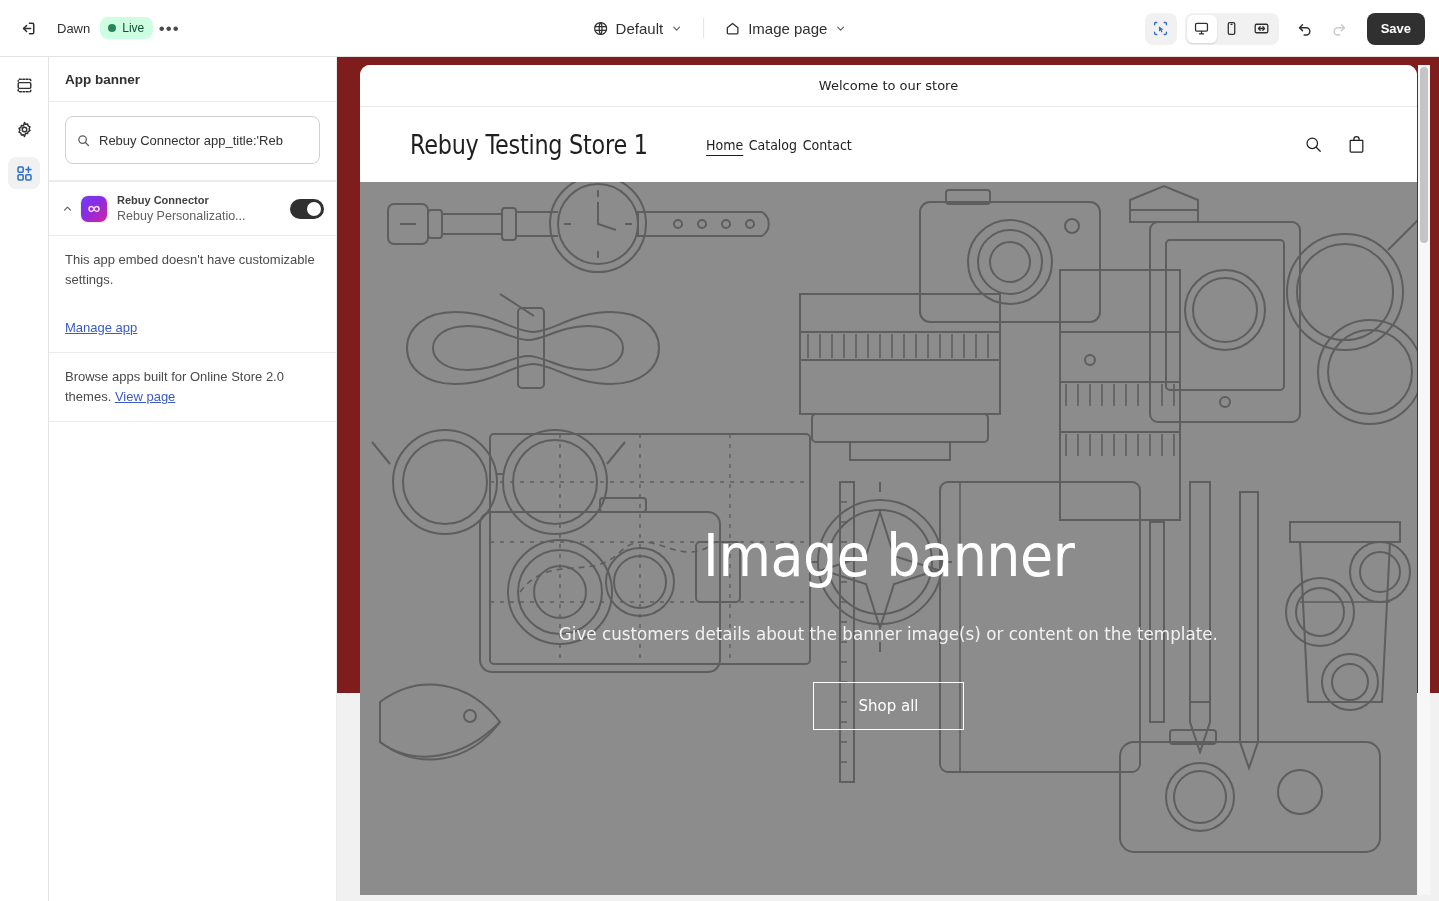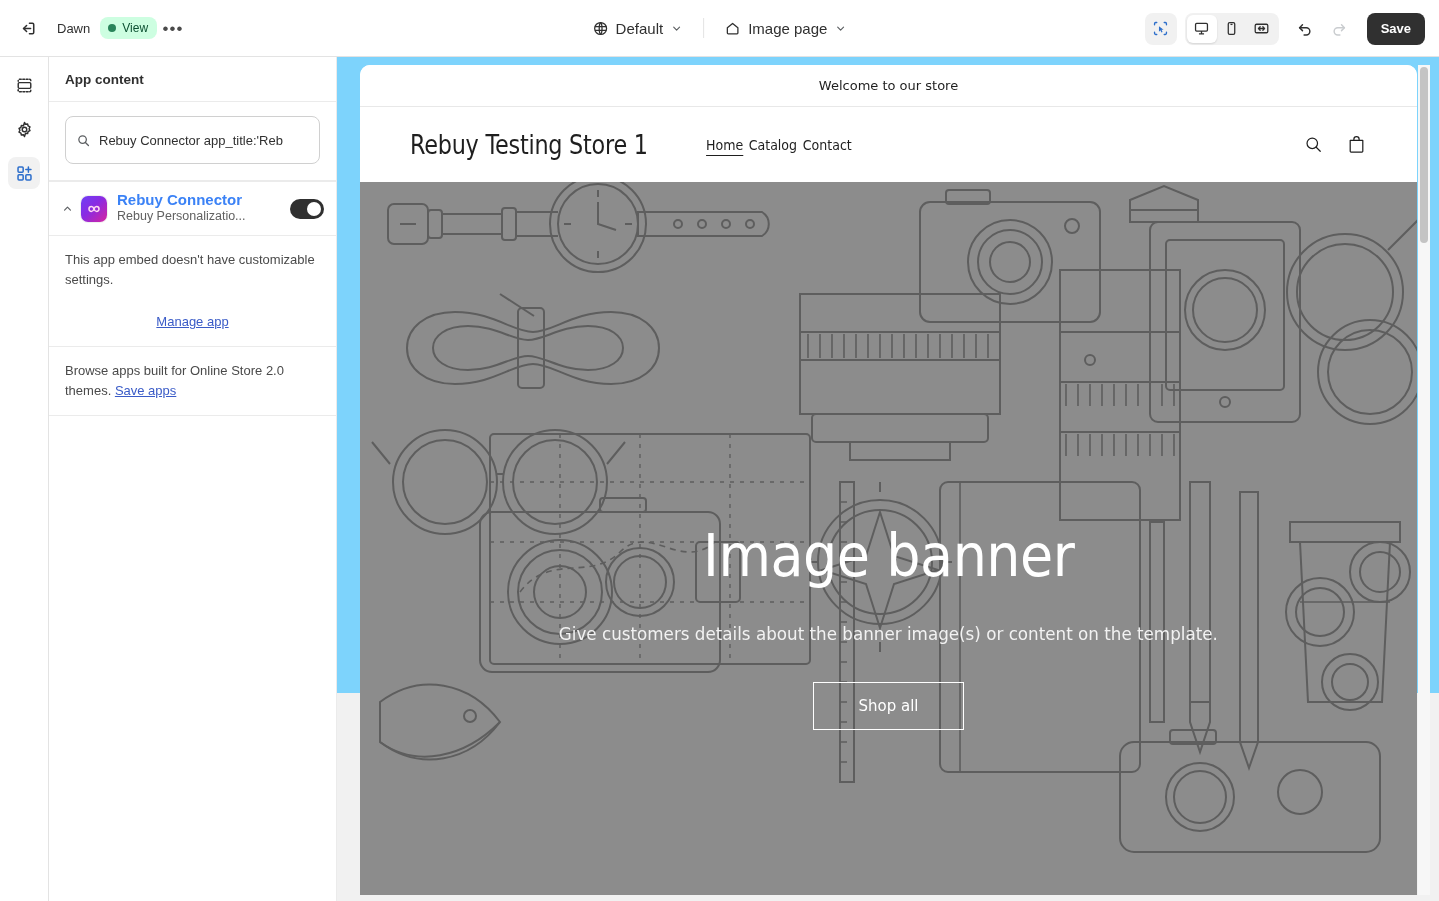--- a/index.html
+++ b/index.html
@@ -133,21 +133,21 @@
   }
   .app-icon {
     width: 26px; height: 26px; border-radius: 7px; flex: none;
     margin-left: 4px; margin-right: 10px;
     background: linear-gradient(135deg, #6f3ff5 0%, #8a2be2 45%, #d6249f 100%);
     display: flex; align-items: center; justify-content: center;
     box-shadow: 0 0 0 1px rgba(0,0,0,.06);
   }
   .embed-text { flex: 1; min-width: 0; }
   .embed-title {
-    font-size: 15px; font-weight: 700; color: #3b82f6;
+    font-size: 11px; font-weight: 700; color: #404040;
     line-height: 16px; white-space: nowrap;
   }
   .embed-sub {
     font-size: 12.5px; color: #616161; line-height: 17px;
     white-space: nowrap; overflow: hidden; text-overflow: ellipsis;
   }
   .toggle {
     width: 34px; height: 20px; border-radius: 10px;
     background: #303030; flex: none; position: relative; cursor: pointer;
     border: none;
@@ -162,33 +162,33 @@
     padding: 14px 16px 16px 16px;
     border-top: 1px solid #ebebeb;
   }
   .embed-body p {
     font-size: 13px; color: #4a4a4a; line-height: 20px;
   }
   .lnk {
     color: #3a5bc7; font-size: 13px; text-decoration: underline;
     cursor: pointer; display: inline-block;
   }
-  .manage-wrap { margin-top: 22px; text-align: center; }
+  .manage-wrap { margin-top: 28px; }
 
   .browse-block {
     padding: 14px 16px;
     border-top: 1px solid #ebebeb;
     border-bottom: 1px solid #ebebeb;
   }
   .browse-block p { font-size: 13px; color: #4a4a4a; line-height: 20px; }
 
   
   .canvas {
     position: absolute; left: 337px; top: 57px;
-    width: 1102px; height: 636px; background: #7dd3fc;
+    width: 1102px; height: 636px; background: #7f1d1d;
   }
   .frame {
     position: absolute; left: 23px; top: 8px;
     width: 1057px; height: 830px;
     background: #ffffff;
     border-radius: 10px 10px 0 0;
     overflow: hidden;
   }
   .announce {
     height: 42px; display: flex; align-items: center; justify-content: center;
@@ -259,21 +259,21 @@
     <button class="icon-btn" title="Exit">
       <svg width="19" height="19" viewBox="0 0 20 20" fill="none" stroke="#303030" stroke-width="1.6" stroke-linecap="round" stroke-linejoin="round">
         <path d="M11 4.5h3.2a1.3 1.3 0 0 1 1.3 1.3v8.4a1.3 1.3 0 0 1-1.3 1.3H11"></path>
         <path d="M8 13.2 4.8 10 8 6.8"></path>
           <path d="M4.8 10h7.4"></path>
       </svg>
     </button>
     <span class="theme-name">Dawn</span>
     <span class="live-badge">
       <i class="live-dot"></i>
-      <b style="font-weight:500">View</b>
+      <b style="font-weight:500">Live</b>
     </span>
     <button class="icon-btn">
       <span class="dots">•••</span>
     </button>
   </div>
 
   <div class="tb-center">
     <button class="sel-chip">
       <svg width="17" height="17" viewBox="0 0 20 20" fill="none" stroke="#303030" stroke-width="1.5">
         <circle cx="10" cy="10" r="7"></circle>
@@ -360,21 +360,21 @@
       <rect x="3.2" y="3.2" width="5.4" height="5.4" rx="1"></rect>
       <rect x="3.2" y="11.4" width="5.4" height="5.4" rx="1"></rect>
       <rect x="11.4" y="11.4" width="5.4" height="5.4" rx="1"></rect>
       <path d="M14.1 3.2v5.4M11.4 5.9h5.4"></path>
     </svg>
   </button>
 </div>
 
 <div class="panel">
   <div class="panel-head">
-    <h1>App content</h1>
+    <h1>App banner</h1>
   </div>
 
   <div class="panel-card">
     <div class="search-wrap">
       <svg width="15" height="15" viewBox="0 0 20 20" fill="none" stroke="#5c5f62" stroke-width="1.7" stroke-linecap="round">
         <circle cx="8.8" cy="8.8" r="5"></circle>
           <path d="m12.6 12.6 4 4"></path>
       </svg>
       <input type="text" value="Rebuy Connector app_title:'Reb" placeholder="Search app embeds" style="">
     </div>
@@ -403,21 +403,21 @@
   <div class="embed-body">
     <p>This app embed doesn't have customizable settings.</p>
     <div class="manage-wrap">
       <a class="lnk">Manage app</a>
     </div>
   </div>
 
   <div class="browse-block">
     <p>
       <span>Browse apps built for Online Store 2.0 themes.</span>
-      <a class="lnk">Save apps</a>
+      <a class="lnk">View page</a>
     </p>
   </div>
 </div>
 
 <div class="canvas">
   <div class="frame">
 
     <div class="announce">
       <span>Welcome to our store</span>
     </div>

